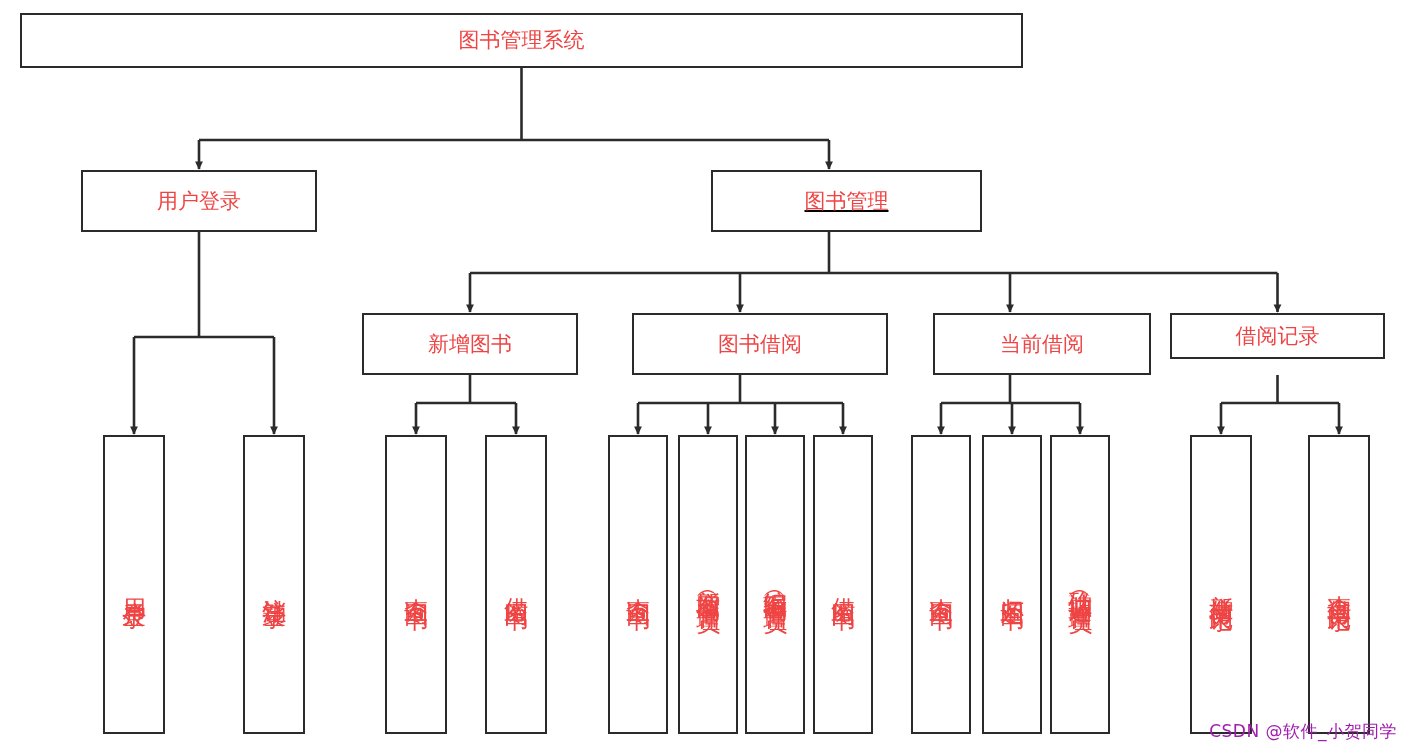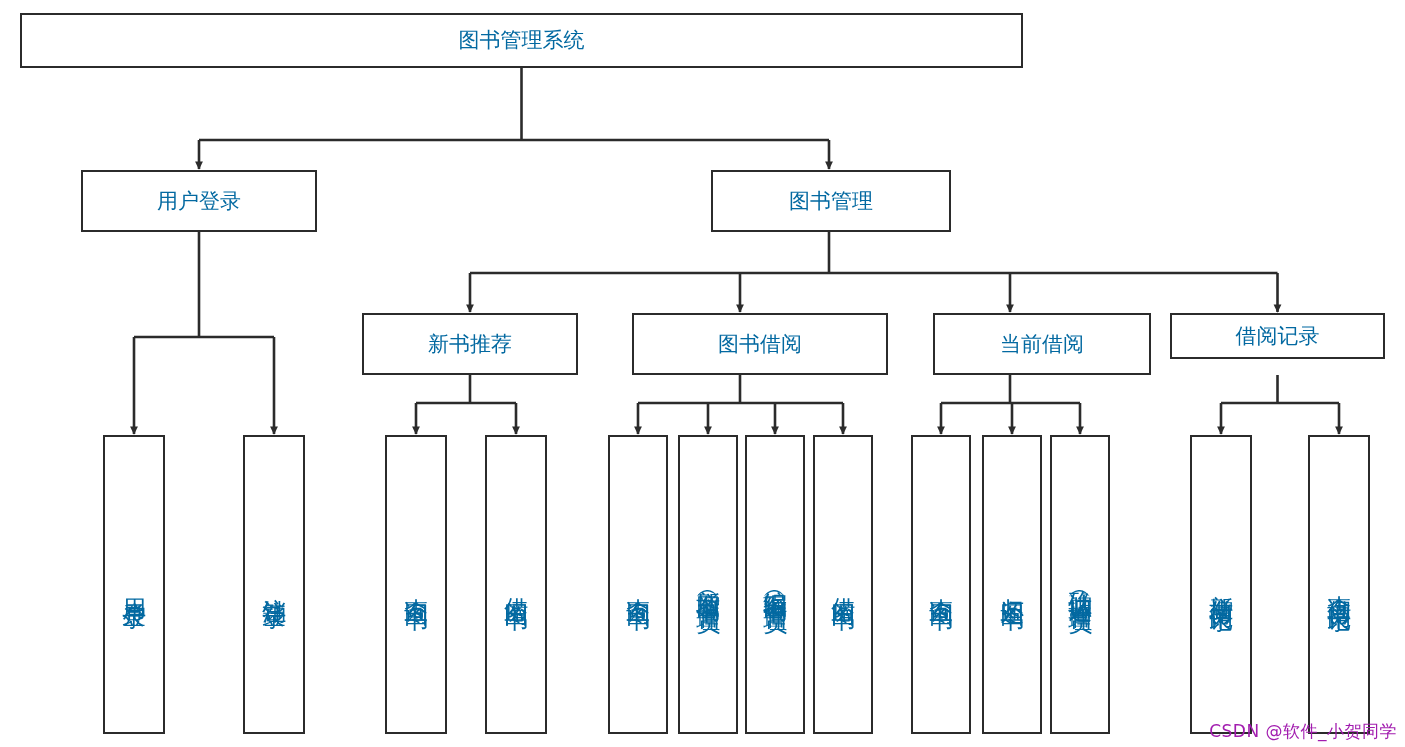--- a/index.html
+++ b/index.html
@@ -28,21 +28,21 @@
     position: absolute;
     box-sizing: border-box;
     border: 2px solid #2b2b2b;
     background: #ffffff;
     display: flex;
     align-items: center;
     justify-content: center;
     z-index: 2;
   }
   .node .label {
-    color: #0369a1;
+    color: #ef4444;
     line-height: 1.18;
     text-align: center;
     white-space: nowrap;
   }
   .node.horiz .label {
     font-size: 21px;
   }
   .node.vert {
     align-items: center;
     justify-content: center;
@@ -114,25 +114,25 @@
       </g>
   </svg>
 
   <div id="nodes-layer">
       <div class="node horiz" style="left: 20px; top: 13px; width: 1003px; height: 55px;">
         <span class="label">图书管理系统</span>
       </div>
       <div class="node horiz" style="left: 81px; top: 170px; width: 236px; height: 62px;">
         <span class="label">用户登录</span>
       </div>
-      <div class="node horiz" style="left: 711px; top: 170px; width: 240px; height: 62px;">
+      <div class="node horiz" style="left: 711px; top: 170px; width: 271px; height: 62px; text-decoration: underline;">
         <span class="label">图书管理</span>
       </div>
       <div class="node horiz" style="left: 362px; top: 313px; width: 216px; height: 62px;">
-        <span class="label">新书推荐</span>
+        <span class="label">新增图书</span>
       </div>
       <div class="node horiz" style="left: 632px; top: 313px; width: 256px; height: 62px;">
         <span class="label">图书借阅</span>
       </div>
       <div class="node horiz" style="left: 901px; top: 313px; width: 218px; height: 62px; margin-left: 32px;">
         <span class="label">当前借阅</span>
       </div>
       <div class="node horiz" style="left: 1170px; top: 313px; width: 215px; height: 46px;">
         <span class="label">借阅记录</span>
       </div>

